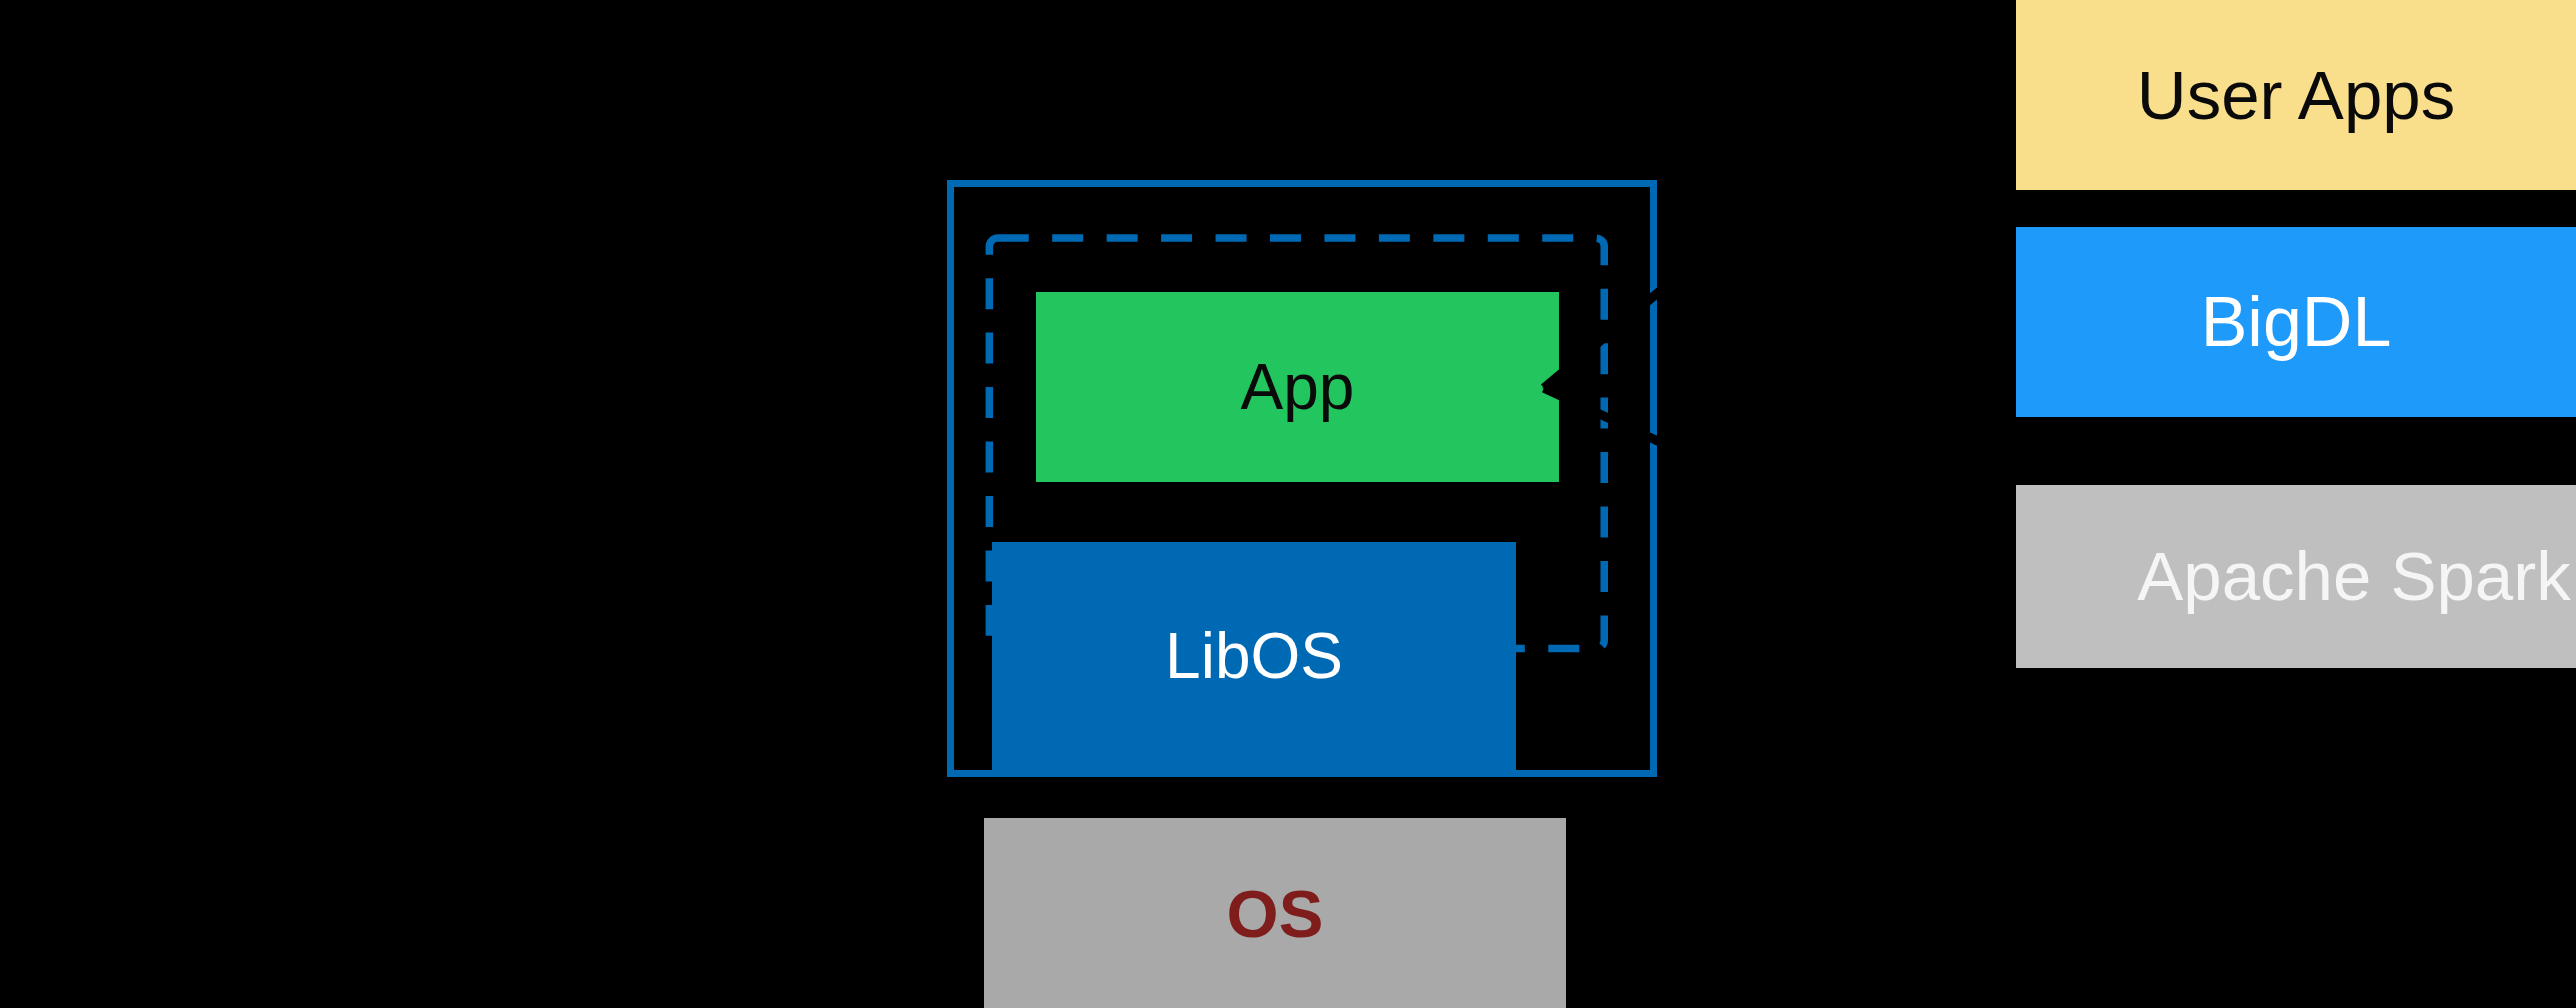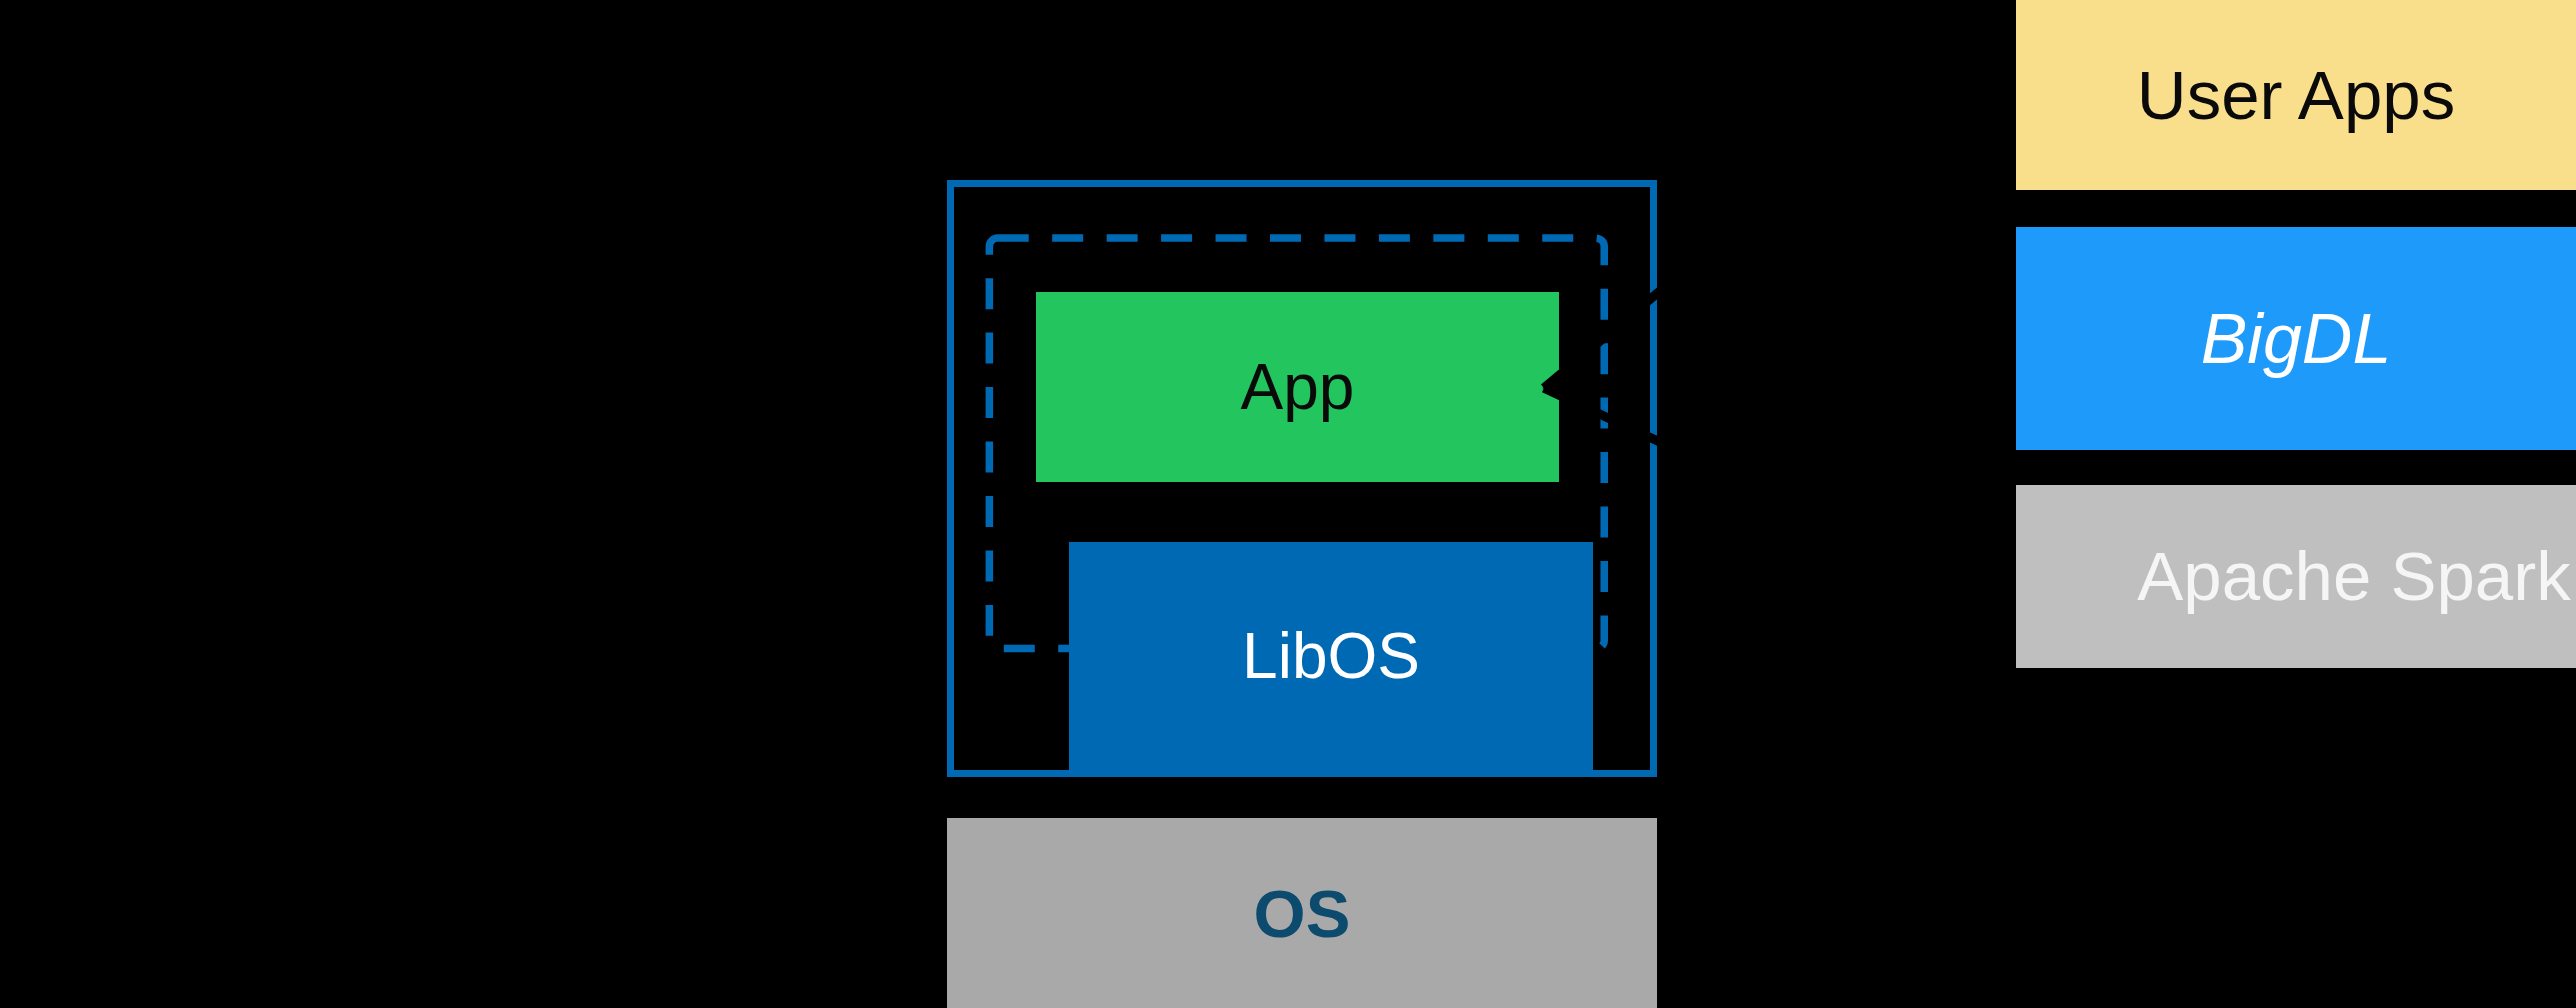--- a/index.html
+++ b/index.html
@@ -50,50 +50,49 @@
   }
   .app-box {
     left: 1028px; top: 292px; width: 523px; height: 190px;
     background: #22c55e;
     color: #0a0a0a;
     font-size: 64px;
     z-index: 3;
     margin-left: 8px;
   }
   .libos-box {
-    left: 1069px; top: 542px; width: 524px; height: 228px;
+    left: 992px; top: 542px; width: 524px; height: 228px;
     background: #0069B4;
     color: #ffffff;
     font-size: 64px;
     z-index: 3;
   }
   .os-box {
-    left: 947px; top: 818px; width: 710px; height: 190px;
+    left: 984px; top: 818px; width: 582px; height: 190px;
     background: #A9A9A9;
-    color: #0c4a6e;
+    color: #7f1d1d;
     font-size: 67px;
     font-weight: bold;
     z-index: 2;
   }
   
   .user-apps-box {
     left: 2016px; top: 0px; width: 560px; height: 190px;
     background: #F9DE8B;
     color: #0a0a0a;
     font-size: 69px;
     z-index: 2;
     text-align: center;
   }
   .bigdl-box {
-    left: 2016px; top: 227px; width: 560px; height: 223px;
+    left: 2016px; top: 227px; width: 560px; height: 190px;
     background: #1E9BFA;
     color: #ffffff;
     font-size: 70px;
     z-index: 2;
-    font-style: italic;
   }
   .spark-box {
     left: 2016px; top: 485px; width: 676px; height: 183px;
     background: #BFBFBF;
     color: #F5F5F5;
     font-size: 69px;
     z-index: 2;
   }
   
   .connector-layer { z-index: 5; }

